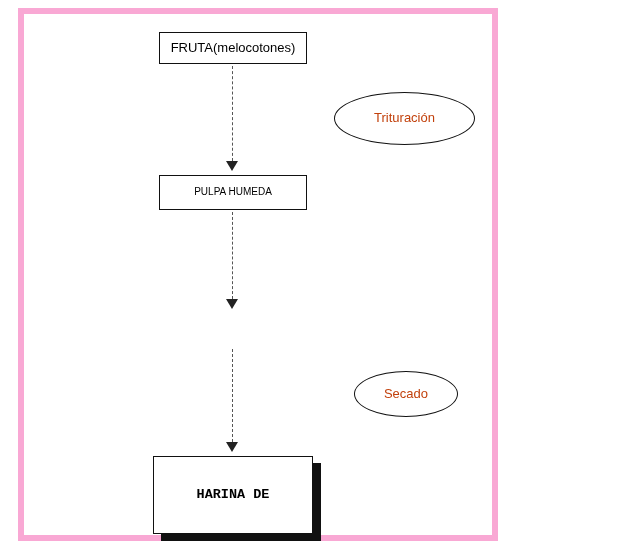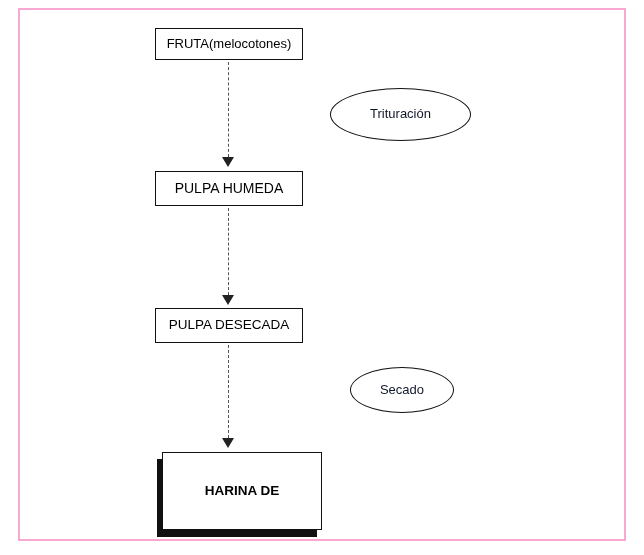--- a/index.html
+++ b/index.html
@@ -14,23 +14,23 @@
     position: relative;
     width: 644px;
     height: 555px;
     background: #ffffff;
     overflow: hidden;
   }
   #frame {
     position: absolute;
     left: 18px;
     top: 8px;
-    width: 608px;
+    width: 480px;
     height: 533px;
-    border: 2px solid #f9a8d4;
+    border: 6px solid #f9a8d4;
     box-sizing: border-box;
     background: #ffffff;
   }
   .node {
     position: absolute;
     box-sizing: border-box;
     border: 1.5px solid #111111;
     background: #ffffff;
     display: flex;
     align-items: center;
@@ -46,60 +46,61 @@
     top: 18px;
     width: 148px;
     height: 32px;
     font-size: 13px;
   }
   .node-pulpa-humeda {
     left: 135px;
     top: 161px;
     width: 148px;
     height: 35px;
-    font-size: 14px;
+    font-size: 10px;
   }
   .node-pulpa-desecada {
     left: 135px;
     top: 298px;
     width: 148px;
     height: 35px;
     font-size: 13.5px;
   }
   .node-harina-shadow {
     position: absolute;
     left: 137px;
     top: 449px;
     width: 160px;
     height: 78px;
     background: #111111;
   }
   .node-harina {
-    left: 142px;
+    left: 129px;
     top: 442px;
     width: 160px;
     height: 78px;
     font-weight: bold;
     font-size: 13.5px;
     z-index: 2;
+    font-family: Liberation Mono, monospace;
   }
   .node-harina .lines {
     display: block;
   }
   .ellipse {
     position: absolute;
     box-sizing: border-box;
     border: 1.3px solid #111111;
     border-radius: 50%;
     background: #ffffff;
     display: flex;
     align-items: center;
     justify-content: center;
     text-align: right;
-    color: #0f172a;
+    color: #c2410c;
     font-size: 13px;
     line-height: 1.3;
   }
   .ell-trituracion {
     left: 310px;
     top: 78px;
     width: 141px;
     height: 53px;
   }
   .ell-secado {
@@ -148,21 +149,20 @@
     <div class="arrow a2"></div>
     <div class="arrow-head a2h"></div>
 
     <div class="arrow a3"></div>
     <div class="arrow-head a3h"></div>
 
     <div class="node node-fruta">FRUTA(melocotones)</div>
 
     <div class="node node-pulpa-humeda">PULPA HUMEDA</div>
 
-    <div class="node node-pulpa-desecada">PULPA DESECADA</div>
 
     <div class="node-harina-shadow"></div>
     <div class="node node-harina">
       <div class="lines">
         <div>HARINA DE</div>
       </div>
     </div>
 
     <div class="ellipse ell-trituracion">Trituración</div>
 

